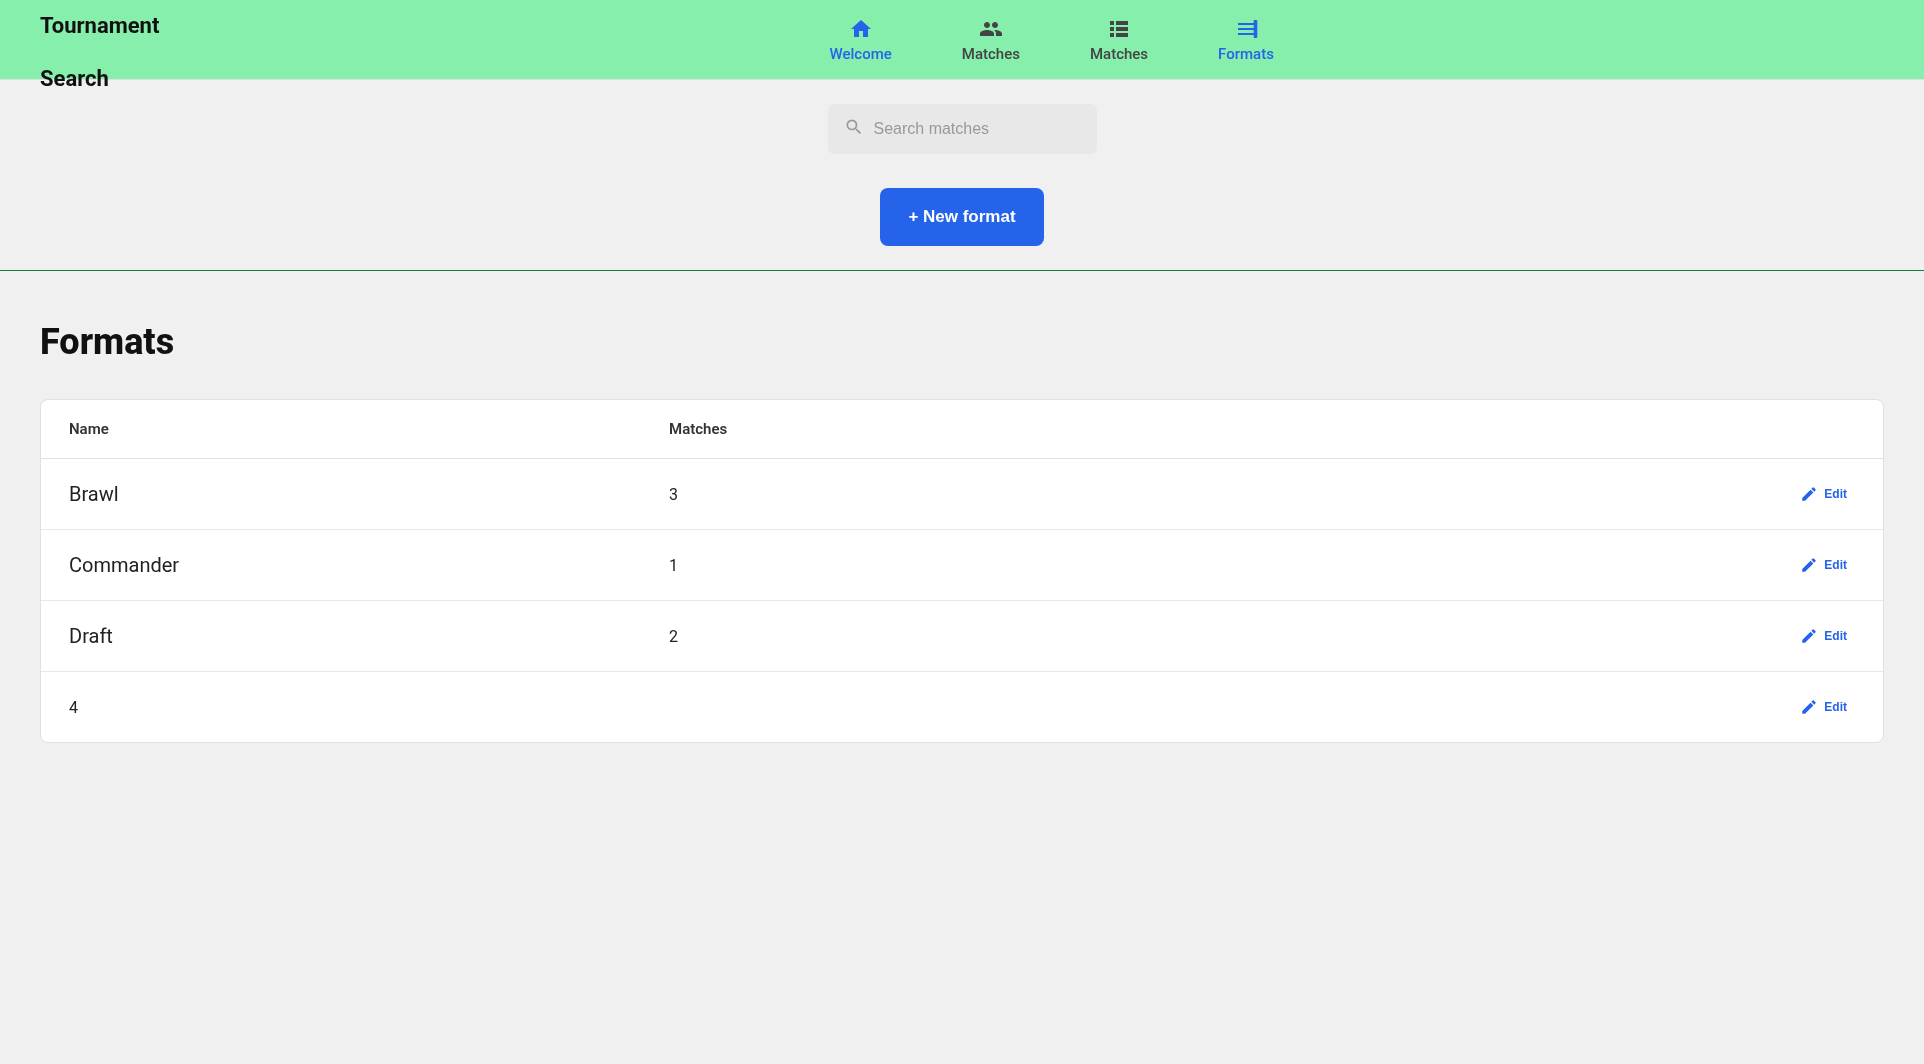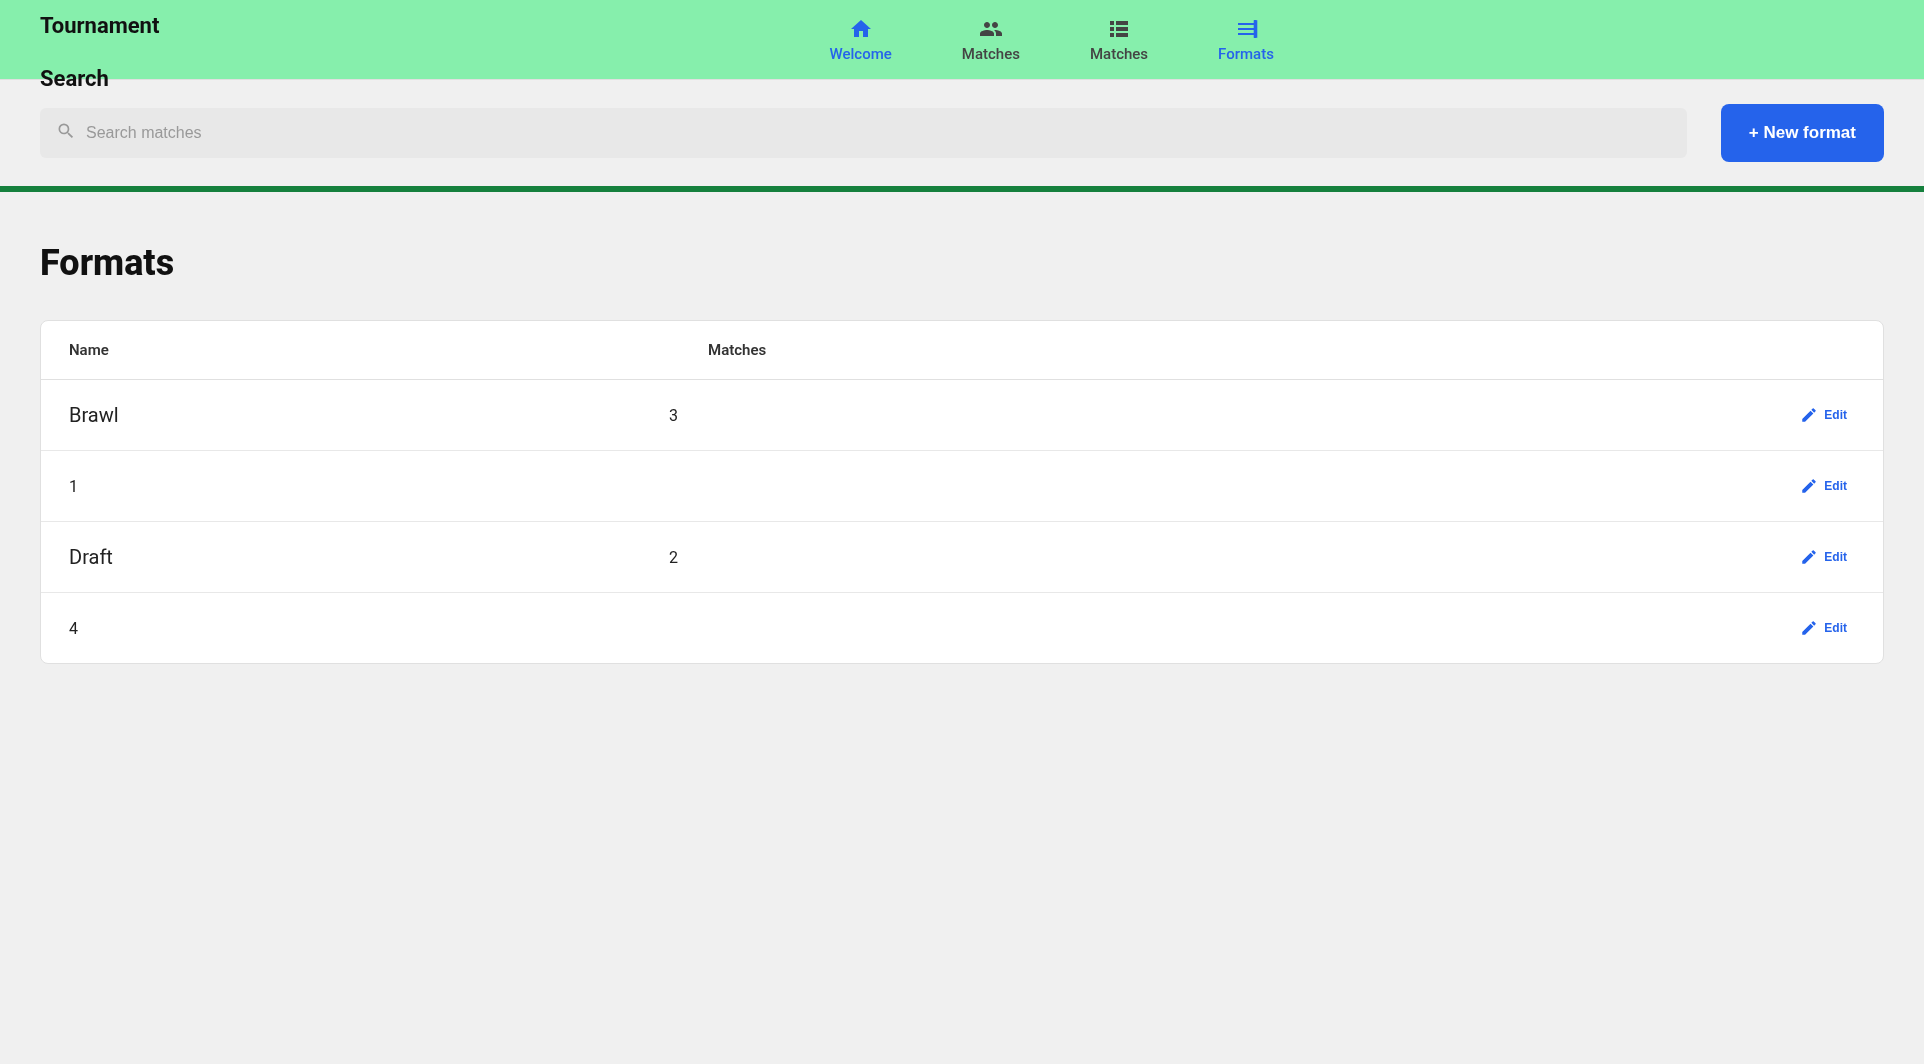--- a/index.html
+++ b/index.html
@@ -71,21 +71,22 @@
       color: #2563eb;
     }
 
     
     .toolbar {
       background-color: #f0f0f0;
       padding: 24px 40px;
       display: flex;
       align-items: center;
       gap: 34px;
-      border-bottom: 6px solid #15803d;
+      border-bottom: 1px solid #15803d;
+      flex-direction: column;
     }
 
     .search-wrapper {
       flex: 1;
       position: relative;
     }
 
     .search-icon {
       position: absolute;
       left: 16px;
@@ -146,21 +147,20 @@
       border-radius: 8px;
       overflow: hidden;
       width: 100%;
     }
 
     .table-header-row {
       display: flex;
       align-items: flex-start;
       padding: 20px 28px;
       border-bottom: 1px solid #e0e0e0;
-      gap: 39px;
     }
 
     .col-name {
       flex: 0 0 600px;
       font-size: 15px;
       font-weight: 600;
       color: #333;
     }
 
     .col-matches {
@@ -331,20 +331,21 @@
       <div class="row-actions">
         <button class="edit-btn">
           <svg viewBox="0 0 24 24" width="18" height="18" fill="#2563eb">
             <path d="M3 17.25V21h3.75L17.81 9.94l-3.75-3.75L3 17.25zM20.71 7.04a1 1 0 000-1.41l-2.34-2.34a1 1 0 00-1.41 0l-1.83 1.83 3.75 3.75 1.83-1.83z"></path>
           </svg>
           <span>Edit</span>
         </button>
       </div>
     </div>
         <div class="table-row">
+      <div class="row-name">Commander</div>
       <div class="row-matches">1</div>
       <div class="row-actions">
         <button class="edit-btn">
           <svg viewBox="0 0 24 24" width="18" height="18" fill="#2563eb">
             <path d="M3 17.25V21h3.75L17.81 9.94l-3.75-3.75L3 17.25zM20.71 7.04a1 1 0 000-1.41l-2.34-2.34a1 1 0 00-1.41 0l-1.83 1.83 3.75 3.75 1.83-1.83z"></path>
           </svg>
           <span>Edit</span>
         </button>
       </div>
     </div>

